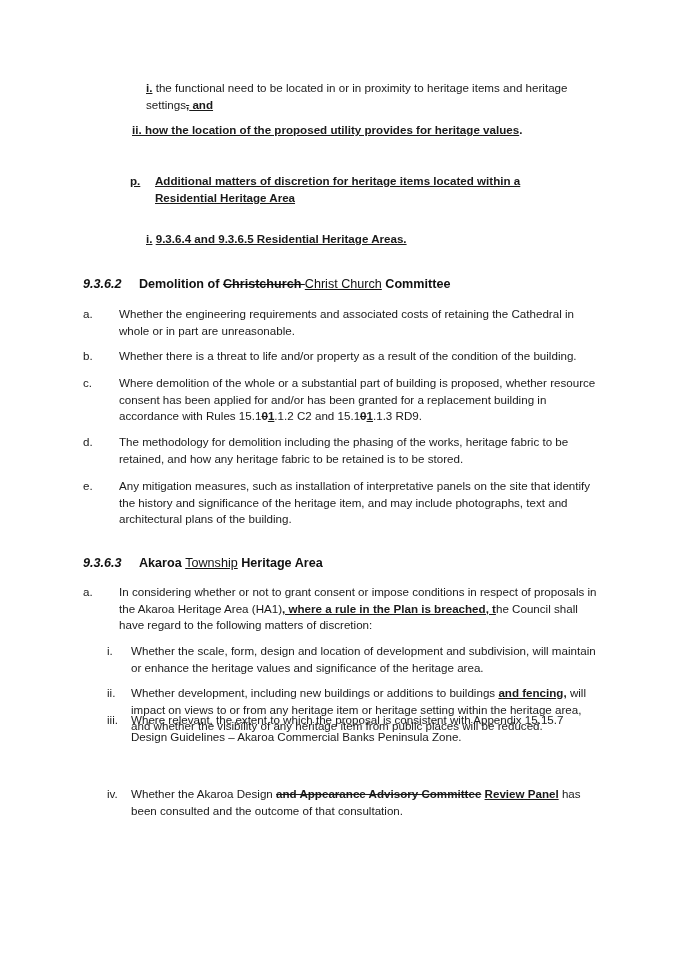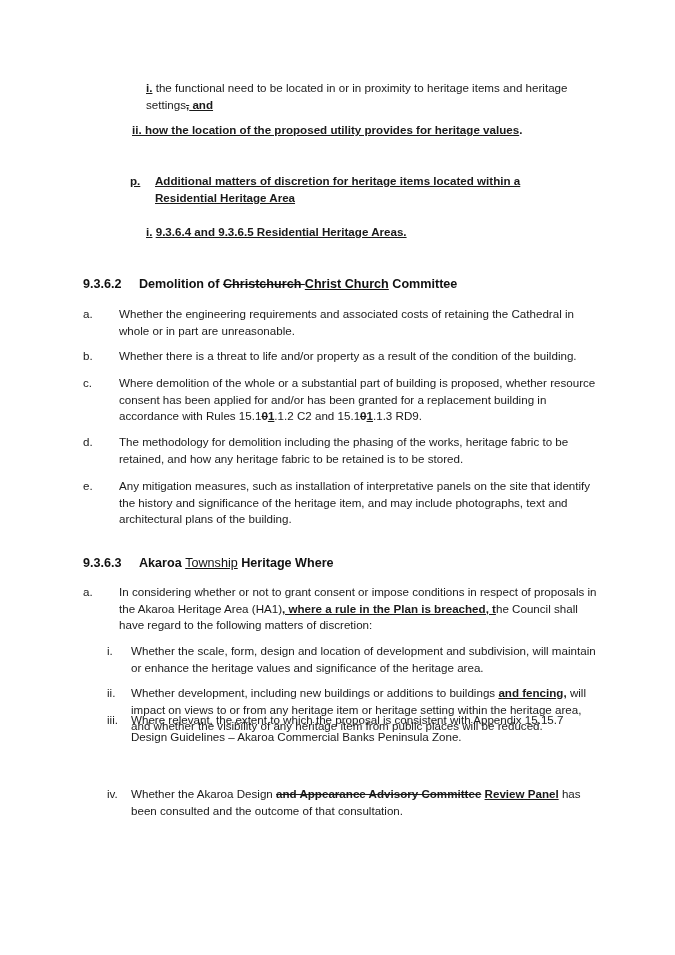--- a/index.html
+++ b/index.html
@@ -19,44 +19,44 @@
     .row { position: absolute; left: 83px; width: 520px; }
     .marker { position: absolute; left: 0; top: 0; }
     .body-text { margin-left: 36px; }
     .sub-row { position: absolute; left: 107px; width: 490px; }
     .sub-marker { position: absolute; left: 0; top: 0; }
     .sub-text { margin-left: 24px; }
     h2 {
       position: absolute; margin: 0; font-size: 12.6px; font-weight: bold;
       left: 83px; color: #111;
     }
-    h2 .num { display: inline-block; width: 56px; }
+    h2 .num { display: inline-block; width: 56px; font-style: italic; }
   </style>
 </head>
 <body>
 
 <div class="abs" style="left:146px; top:80px; width:440px;">
   <span class="bu">i.</span><span> the functional need to be located in or in proximity to heritage items and heritage settings</span><span class="bs">,</span><span class="bu"> and</span>
 </div>
 
 <div class="abs" style="left:132px; top:122px; width:440px;">
   <span class="bu">ii. how the location of the proposed utility provides for heritage values</span><span class="b">.</span>
 </div>
 
 <div class="abs" style="left:130px; top:173px; width:450px;">
   <span class="bu abs" style="left:0; top:0;">p.</span>
   <div style="margin-left:25px;"><span class="bu">Additional matters of discretion for heritage items located within a Residential Heritage Area</span></div>
 </div>
 
-<div class="abs" style="left:146px; top:224px; width:440px;">
+<div class="abs" style="left:146px; top:231px; width:440px;">
   <span class="bu">i.</span> <span class="bu">9.3.6.4 and 9.3.6.5 Residential Heritage Areas.</span>
 </div>
 
 <h2 style="top:276px;">
-  <span class="num">9.3.6.2</span><span>Demolition of </span><span class="s">Christchurch </span><span class="u" style="font-weight:bold;text-align:center;">Christ Church</span><span> Committee</span>
+  <span class="num">9.3.6.2</span><span>Demolition of </span><span class="s">Christchurch </span><span class="u" style="font-weight:normal;text-align:center;">Christ Church</span><span> Committee</span>
 </h2>
 
 <div class="row" style="top:306px;">
   <span class="marker">a.</span>
   <div class="body-text">Whether the engineering requirements and associated costs of retaining the Cathedral in whole or in part are unreasonable.</div>
 </div>
 
 <div class="row" style="top:348px;">
   <span class="marker">b.</span>
   <div class="body-text">Whether there is a threat to life and/or property as a result of the condition of the building.</div>
@@ -71,21 +71,21 @@
   <span class="marker">d.</span>
   <div class="body-text">The methodology for demolition including the phasing of the works, heritage fabric to be retained, and how any heritage fabric to be retained is to be stored.</div>
 </div>
 
 <div class="row" style="top:478px;">
   <span class="marker">e.</span>
   <div class="body-text">Any mitigation measures, such as installation of interpretative panels on the site that identify the history and significance of the heritage item, and may include photographs, text and architectural plans of the building.</div>
 </div>
 
 <h2 style="top:555px;">
-  <span class="num">9.3.6.3</span><span>Akaroa </span><span class="u" style="font-weight:normal;text-align:center;">Township</span><span> Heritage Where</span>
+  <span class="num">9.3.6.3</span><span>Akaroa </span><span class="u" style="font-weight:normal;text-align:center;">Township</span><span> Heritage Area</span>
 </h2>
 
 <div class="row" style="top:584px;">
   <span class="marker">a.</span>
   <div class="body-text"><span>In considering whether or not to grant consent or impose conditions in respect of proposals in the Akaroa Heritage Area (HA1)</span><span class="bu">, where a rule in the Plan is breached, t</span><span>he Council shall have regard to the following matters of discretion:</span></div>
 </div>
 
 <div class="sub-row" style="top:643px;">
   <span class="sub-marker">i.</span>
   <div class="sub-text">Whether the scale, form, design and location of development and subdivision, will maintain or enhance the heritage values and significance of the heritage area.</div>

